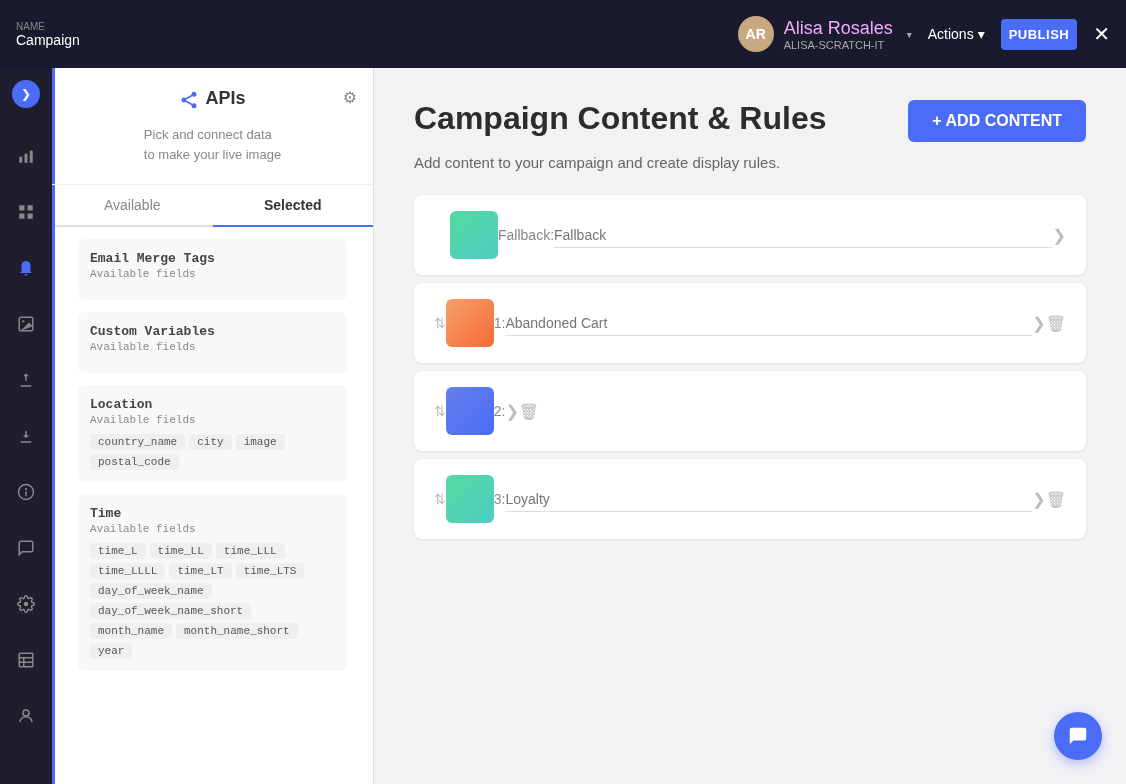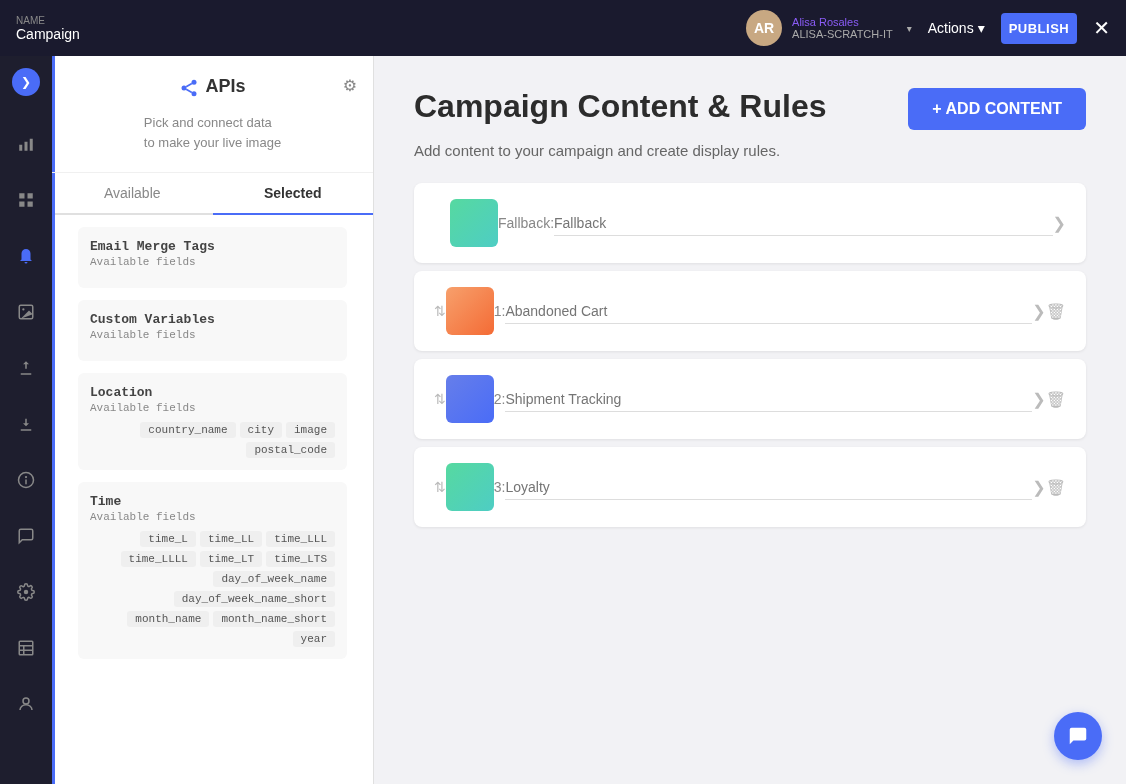--- a/index.html
+++ b/index.html
@@ -1,20 +1,20 @@
 <!DOCTYPE html>
 <html><head>
   <meta charset="utf-8">
   <style>
     * { box-sizing: border-box; margin: 0; padding: 0; }
     body { font-family: -apple-system, BlinkMacSystemFont, 'Segoe UI', sans-serif; width: 1126px; height: 784px; overflow: hidden; background: #f0f0f0; display: flex; flex-direction: column; }
 
     
     .top-bar {
-      height: 56px;
+      height: 68px;
       background: #1a1a2e;
       display: flex;
       align-items: center;
       justify-content: space-between;
       padding: 0 16px;
       flex-shrink: 0;
       z-index: 100;
     }
     .top-bar-left { display: flex; flex-direction: column; }
     .top-bar-name-label { font-size: 10px; color: #888; text-transform: uppercase; }
@@ -22,21 +22,21 @@
     .top-bar-right { display: flex; align-items: center; gap: 16px; }
     .user-info { display: flex; align-items: center; gap: 10px; }
     .avatar {
       width: 36px; height: 36px; border-radius: 50%;
       background: #c8a882;
       overflow: hidden;
       display: flex; align-items: center; justify-content: center;
       font-size: 14px; color: #fff; font-weight: 600;
     }
     .user-text { display: flex; flex-direction: column; }
-    .user-name { font-size: 11px; color: #8b5cf6; font-weight: 500; }
+    .user-name { font-size: 18px; color: #f0abfc; font-weight: 500; }
     .user-account { font-size: 11px; color: #aaa; }
     .chevron-down { color: #aaa; font-size: 10px; margin-left: 4px; }
     .actions-btn {
       background: transparent; border: none; color: #fff; font-size: 14px; cursor: pointer;
       display: flex; align-items: center; gap: 4px;
     }
     .publish-btn {
       background: #4a6cf7; border: none; color: #fff;
       padding: 8px 8px; border-radius: 4px; font-size: 13px; font-weight: 600;
       cursor: pointer; letter-spacing: 0.5px;
@@ -86,21 +86,21 @@
       flex: 1; text-align: center; padding: 12px; font-size: 14px;
       color: #888; cursor: pointer; border-bottom: 2px solid transparent; margin-bottom: -2px;
     }
     .tab.active { color: #333; font-weight: 600; border-bottom: 2px solid #4a6cf7; }
 
     
     .panel-content { flex: 1; overflow-y: auto; padding: 12px 26px; font-family: Liberation Mono, monospace; }
     .data-section { margin-bottom: 12px; background: #f8f8f8; border-radius: 6px; padding: 12px; }
     .data-section-title { font-size: 13px; font-weight: 600; color: #444; margin-bottom: 2px; }
     .data-section-sub { font-size: 11px; color: #888; margin-bottom: 8px; }
-    .tag-row { display: flex; flex-wrap: wrap; gap: 4px; justify-content: flex-end; }
+    .tag-row { display: flex; flex-wrap: wrap; gap: 4px; }
     .tag {
       background: #efefef; border-radius: 3px; padding: 2px 8px;
       font-size: 11px; color: #555; cursor: pointer;
     }
 
     
     .right-content {
       flex: 1; background: #f2f2f5; padding: 32px 40px; overflow-y: auto;
     }
     .content-header { display: flex; justify-content: space-between; align-items: flex-start; margin-bottom: 12px; gap: 16px; }
@@ -342,21 +342,20 @@
     <div class="card-thumb thumb-abandoned"></div>
     <span class="card-label">1:</span>
     <input class="card-input" type="text" placeholder="Abandoned Cart" style="">
     <span class="card-chevron">❯</span>
     <span class="card-delete">🗑</span>
   </div>
         <div class="content-card">
     <span class="drag-handle">⇅</span>
     <div class="card-thumb thumb-shipment"></div>
     <span class="card-label">2:</span>
-    <input class="card-input" type="text" placeholder="Shipment Tracking" style="">
     <span class="card-chevron">❯</span>
     <span class="card-delete">🗑</span>
   </div>
         <div class="content-card">
     <span class="drag-handle">⇅</span>
     <div class="card-thumb thumb-loyalty"></div>
     <span class="card-label">3:</span>
     <input class="card-input" type="text" placeholder="Loyalty" style="">
     <span class="card-chevron">❯</span>
     <span class="card-delete">🗑</span>

